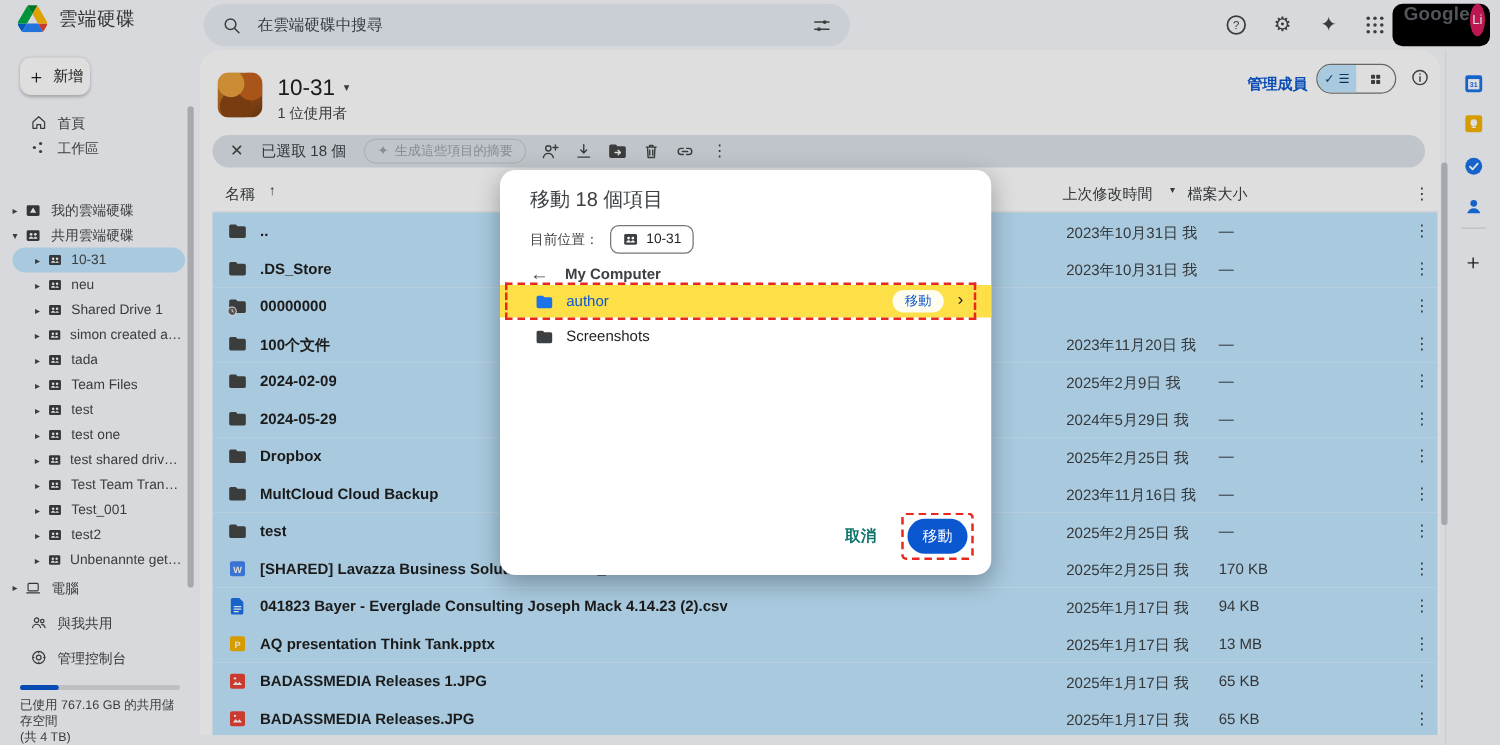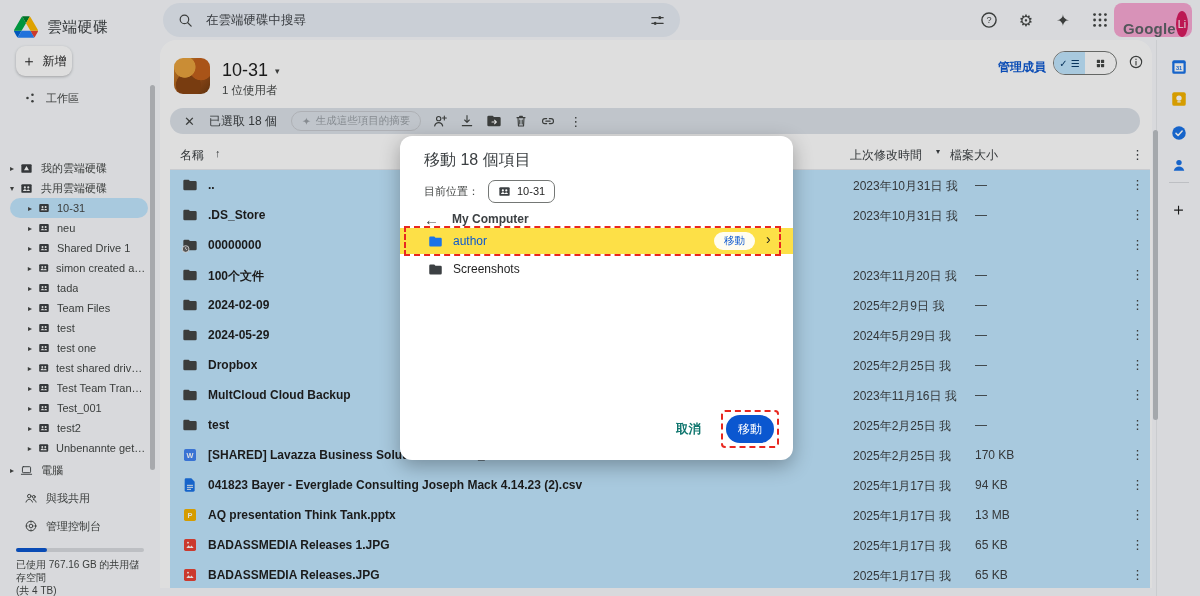--- a/index.html
+++ b/index.html
@@ -4,27 +4,27 @@
 <style>
   * { margin:0; padding:0; box-sizing:border-box; }
   html,body { width:1200px; height:596px; overflow:hidden; }
   body { font-family:"Liberation Sans","DejaVu Sans",sans-serif; background:#f8fafd; position:relative; color:#1f1f1f; }
   .abs { position:absolute; }
   svg.icon { display:inline-block; vertical-align:middle; }
   .stk { fill:none; stroke:currentColor; stroke-width:1.7; stroke-linecap:round; stroke-linejoin:round; }
 
   
   .topbar { position:absolute; left:0; top:0; width:1200px; height:40px; background:#f8fafd; }
-  .brand { position:absolute; left:14px; top:16px; display:flex; align-items:center; gap:9px; }
+  .brand { position:absolute; left:14px; top:4px; display:flex; align-items:center; gap:9px; }
   .brand-name { font-size:15px; color:#3c4043; letter-spacing:.3px; }
   .searchbar { position:absolute; left:163px; top:3px; width:517px; height:34px; background:#e9eef6; border-radius:17px; display:flex; align-items:center; padding:0 14px; color:#41464b; }
   .searchbar .q { font-size:12.5px; margin-left:12px; flex:1; }
   .tb-icons { position:absolute; right:90px; top:0; height:40px; display:flex; align-items:center; gap:17px; color:#444746; }
   .tb-ic { width:20px; height:20px; display:flex; align-items:center; justify-content:center; font-size:16px; }
-  .gpill { position:absolute; right:8px; top:3px; width:78px; height:34px; background:#f9a8d4; border-radius:8px; display:flex; align-items:flex-end; justify-content:space-between; padding:0 4px 0 9px; }
+  .gpill { position:absolute; right:8px; top:3px; width:78px; height:34px; background:#000000; border-radius:8px; display:flex; align-items:flex-start; justify-content:space-between; padding:0 4px 0 9px; }
   .glogo { font-size:15px; font-weight:bold; color:#5f6368; letter-spacing:.2px; }
   .gavatar { width:26px; height:26px; border-radius:50%; background:#d81b60; color:#fff; font-size:10.5px; display:flex; align-items:center; justify-content:center; }
 
   
   .sidebar { position:absolute; left:0; top:40px; width:160px; bottom:0; background:#f8fafd; font-size:11px; color:#444746; }
   .newbtn { position:absolute; left:16px; top:6px; width:56px; height:30px; background:#fff; border-radius:9px; box-shadow:0 1px 3px rgba(0,0,0,.25); display:flex; align-items:center; justify-content:center; gap:6px; font-size:12px; color:#1f1f1f; }
   .newbtn .plus { font-size:15px; }
   .snav { position:absolute; left:0; top:48px; width:150px; }
   .srow { height:20px; display:flex; align-items:center; }
   .srow .nicon { width:14px; height:14px; margin-left:24px; margin-right:8px; color:#444746; }
@@ -300,20 +300,26 @@
     <span class="gavatar">Li</span>
   </div>
 </div>
 
 <div class="sidebar">
   <div class="newbtn">
     <span class="plus">＋</span>
     <span>新增</span>
   </div>
   <div class="snav">
+  <div class="srow">
+    <svg class="icon nicon">
+          <use href="#i-home"></use>
+        </svg>
+    <span>首頁</span>
+  </div>
 
 
   <div class="srow">
     <svg class="icon nicon">
           <use href="#i-workspaces"></use>
         </svg>
     <span>工作區</span>
   </div>
 </div>
 

